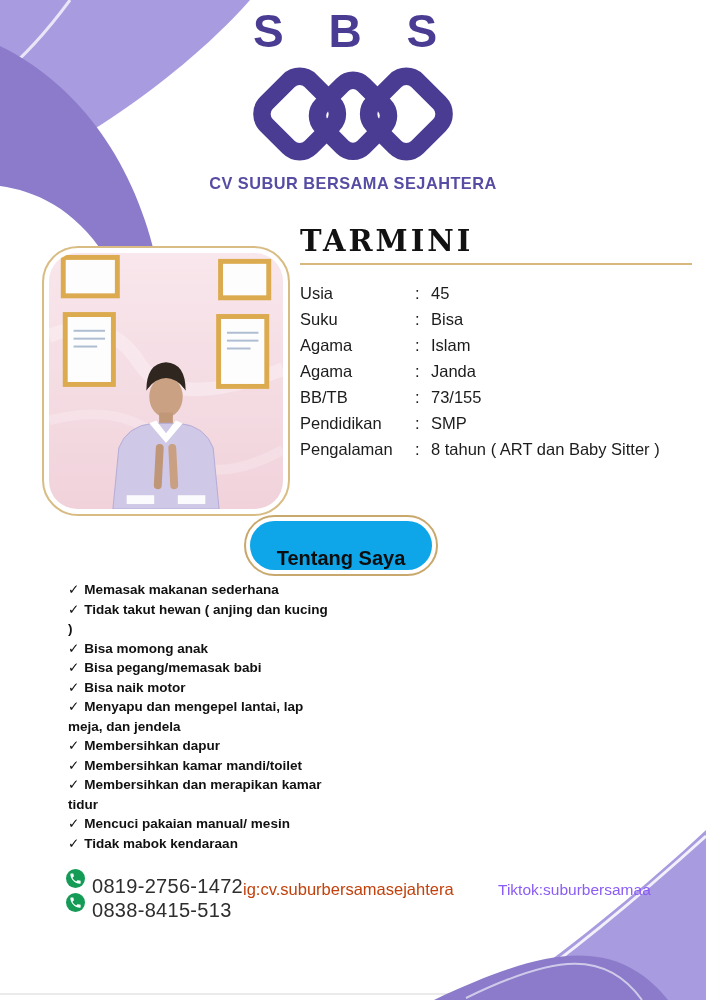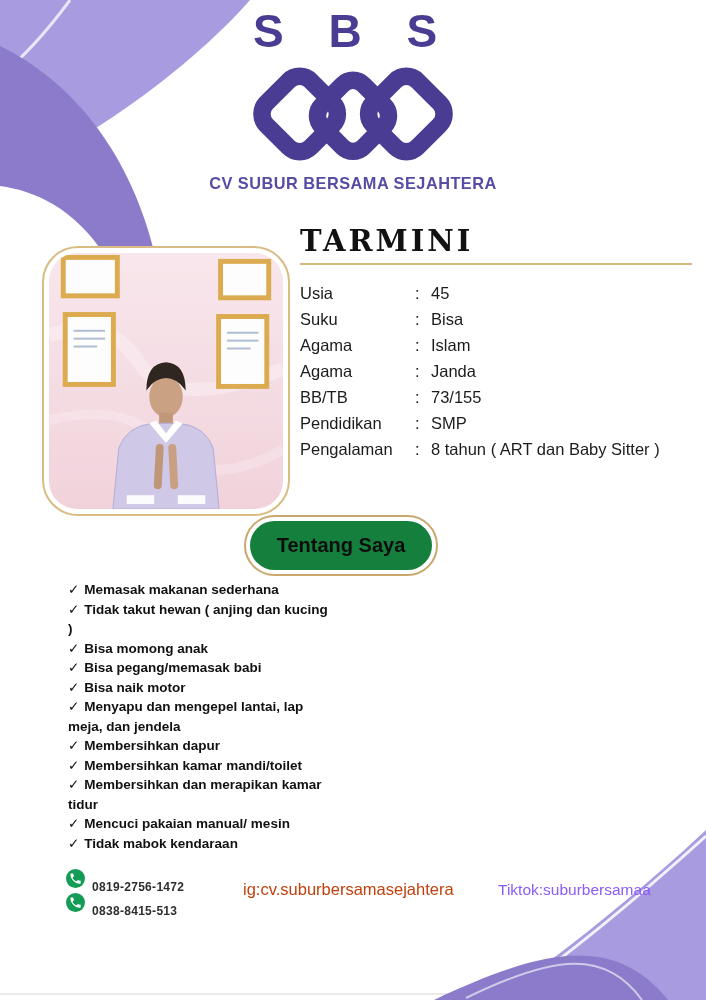--- a/index.html
+++ b/index.html
@@ -44,34 +44,34 @@
   .detail-label { width:115px; }
   .detail-colon { width:16px; }
   .detail-value { flex:1; white-space:nowrap; }
   
   .about-badge {
     position:absolute; left:244px; top:515px; width:194px; height:61px;
     border:2px solid #c9a86d; border-radius:31px; z-index:2;
   }
   .badge-pill {
     position:absolute; left:4px; right:4px; top:4px; bottom:4px;
-    background:#15803d; border-radius:26px;
-    display:flex; align-items:center; justify-content:center;
+    background:#0ea5e9; border-radius:26px;
+    display:flex; align-items:flex-end; justify-content:center;
   }
   .badge-label { font-size:20px; font-weight:800; color:#0d0d0d; }
   
   .skills { position:absolute; left:68px; top:580px; width:265px; z-index:2; }
   .skill-item { font-size:13.5px; font-weight:700; line-height:19.5px; color:#111; }
   .check { margin-right:5px; font-weight:400; }
   
   .footer { position:absolute; left:0; top:862px; width:100%; height:60px; z-index:2; }
   .phones { position:absolute; left:66px; top:4px; }
   .phone-row { display:flex; align-items:center; height:24px; }
   .phone-icon { width:19px; height:19px; margin-right:7px; flex:none; }
-  .phone-number { font-size:12px; font-weight:700; color:#2e2e2e; letter-spacing:0.3px;margin-top:17px; }
+  .phone-number { font-size:20px; font-weight:400; color:#2e2e2e; letter-spacing:0.3px;margin-top:17px; }
   .ig-handle { position:absolute; left:243px; top:18px; font-size:16.5px; color:#c2410c; }
   .tiktok-handle { position:absolute; left:498px; top:19px; font-size:15.5px; color:#8b5cf6; }
 </style>
 </head>
 <body>
 
 <div class="page">
 
   <svg class="corner-tl" viewBox="0 0 272 330" aria-hidden="true">
     <path d="M0 0 L250 0 C206 50 118 126 0 180 Z" fill="#a99bdf"></path>

